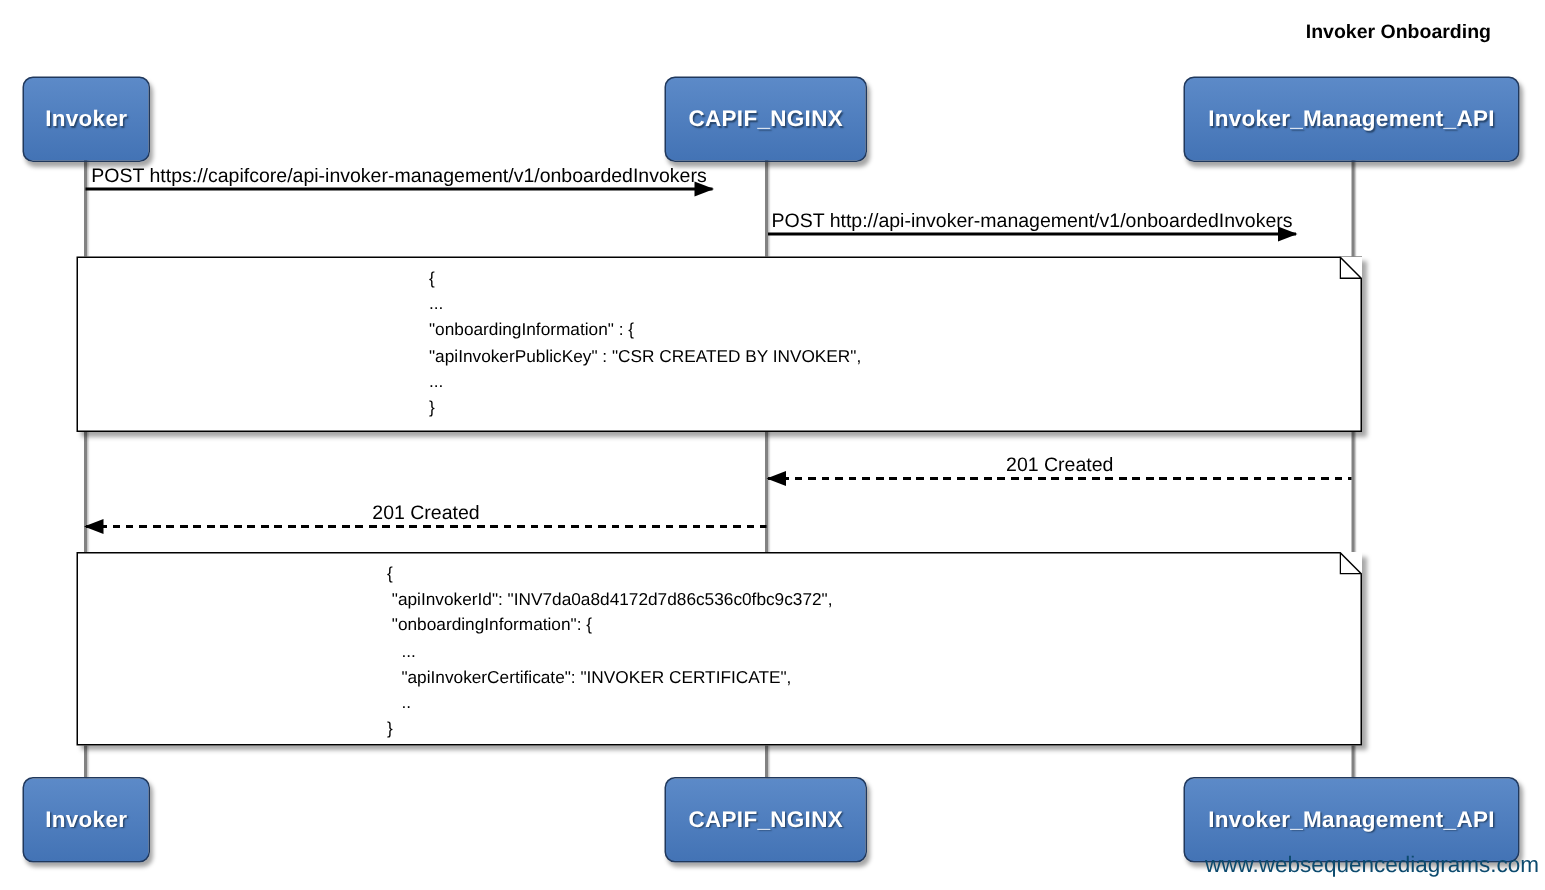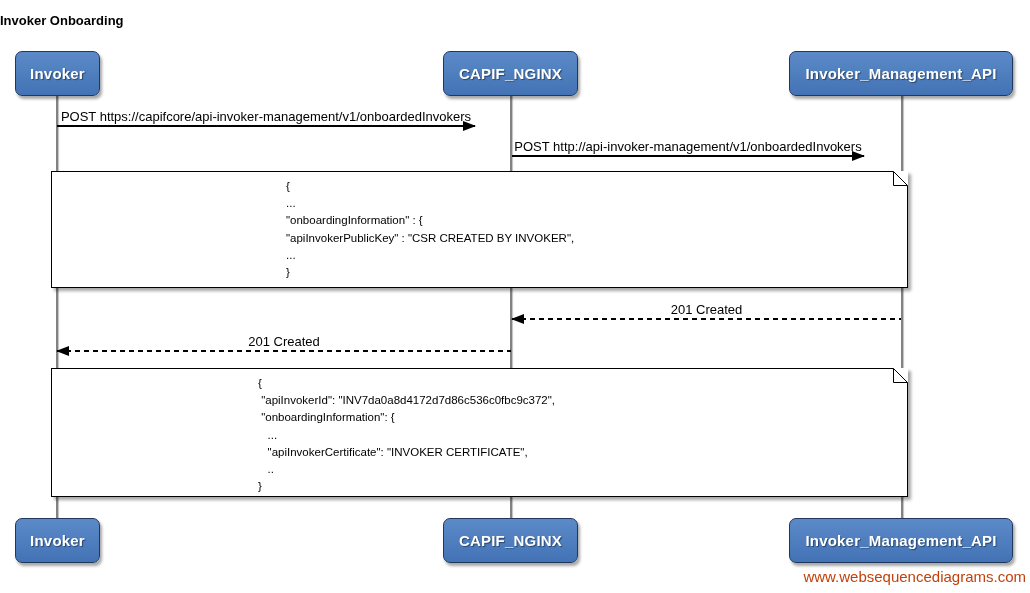--- a/index.html
+++ b/index.html
@@ -1,27 +1,27 @@
 <!DOCTYPE html>
 <html><head>
 <meta charset="utf-8">
 <style>
   * { margin:0; padding:0; box-sizing:border-box; }
   html,body { background:#fff; }
   body { font-family:"Liberation Sans", sans-serif; color:#000; }
 
   .diagram { position:relative; width:1030px; height:593px; background:#fff; overflow:hidden; }
 
-  .title { position:absolute; top:13px; left:0; width:994px; text-align:left;
+  .title { position:absolute; top:13px; left:0; width:994px; text-align:right;
            font-size:13px; font-weight:bold; }
 
   .lifeline { position:absolute; width:2px; top:92px; height:426px; background:#828282;
               box-shadow:1px 1px 1px rgba(0,0,0,0.25); }
 
-  .actor { position:absolute; height:45px; border:1px solid #20385c; border-radius:7px;
+  .actor { position:absolute; height:57px; border:1px solid #20385c; border-radius:7px;
            background:linear-gradient(#5c8ac8, #4373b5);
            box-shadow:2px 3px 3px rgba(0,0,0,0.35);
            display:flex; align-items:center; justify-content:center;
            color:#fff; font-size:15px; font-weight:bold;
            text-shadow:1px 1px 1px #27456b; letter-spacing:0.2px; }
 
   .msg { position:absolute; }
   .msg .lbl { font-size:13px; line-height:15px; text-align:center; margin-bottom:1px; }
   .msg .line { position:relative; height:2px; }
   .msg .line.solid { background:#000; }
@@ -30,21 +30,21 @@
           border-top:5px solid transparent; border-bottom:5px solid transparent; }
   .head.right { right:-1px; border-left:13px solid #000; }
   .head.left  { left:-1px;  border-right:13px solid #000; }
 
   .note { position:absolute; left:51px; width:857px; background:#fff; border:1px solid #000;
           box-shadow:3px 3px 3px rgba(0,0,0,0.35); }
   .note .fold { position:absolute; top:-1px; right:-1px; }
   .note pre { font-family:"Liberation Sans", sans-serif; font-size:11.5px; line-height:17.2px;
               white-space:pre; margin:0; }
 
-  .watermark { position:absolute; top:568px; right:4px; font-size:15px; color:#c2410c; }
+  .watermark { position:absolute; top:568px; right:4px; font-size:15px; color:#0c4a6e; }
 </style>
 </head>
 <body>
 
 <div class="diagram">
 
   <div class="title">Invoker Onboarding</div>
 
   <div class="lifeline" style="left:56px;"></div>
   <div class="lifeline" style="left:510px;"></div>

